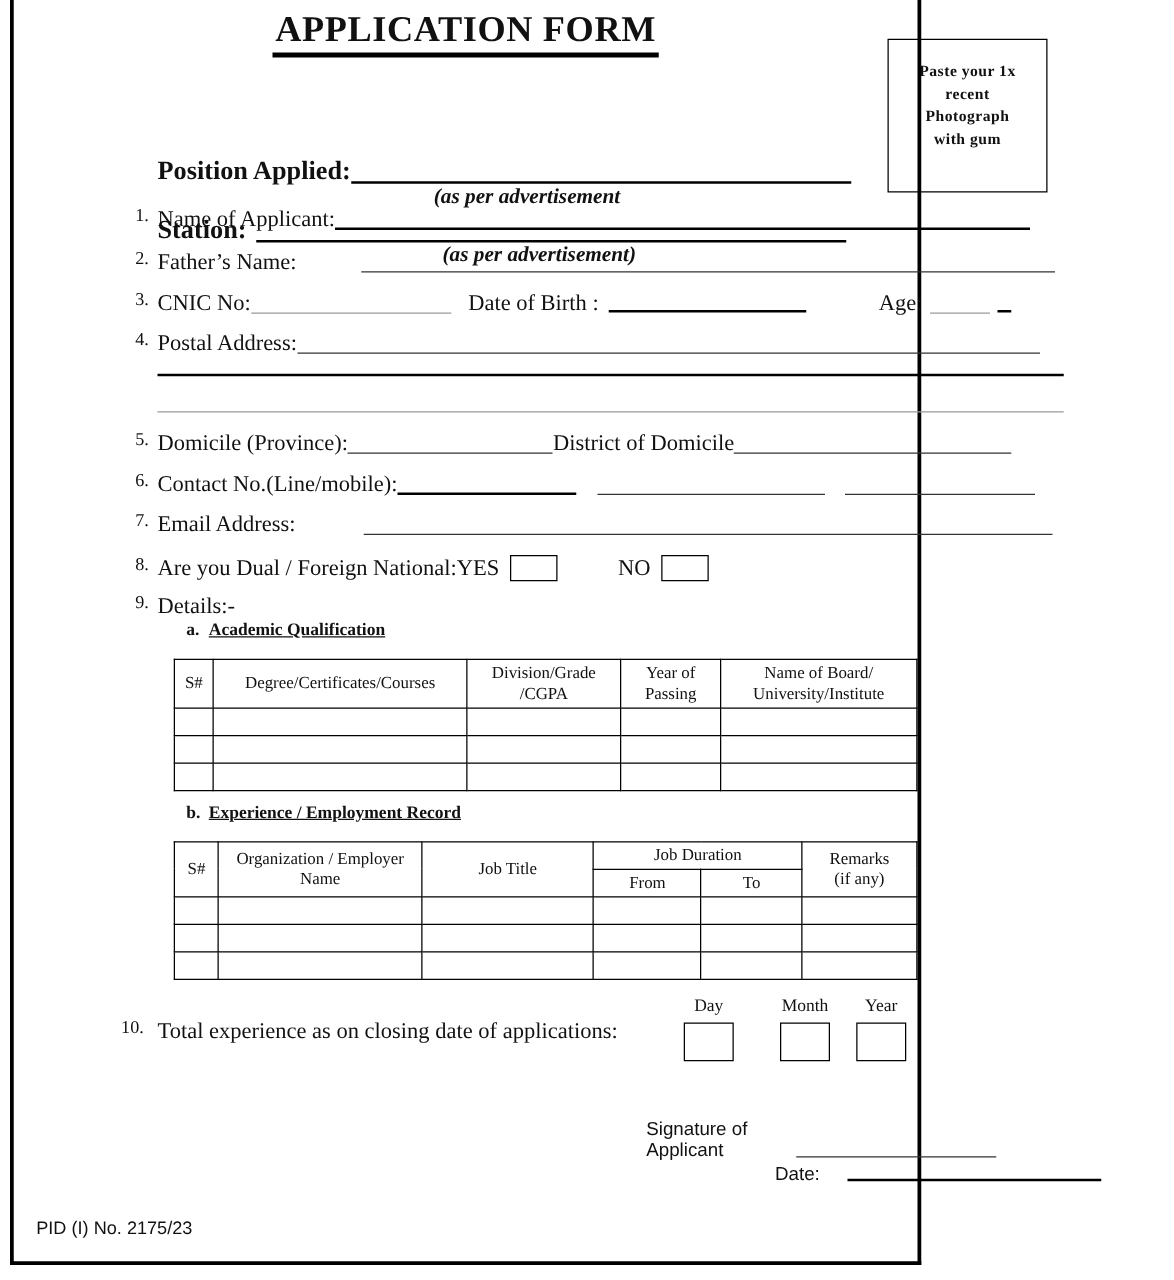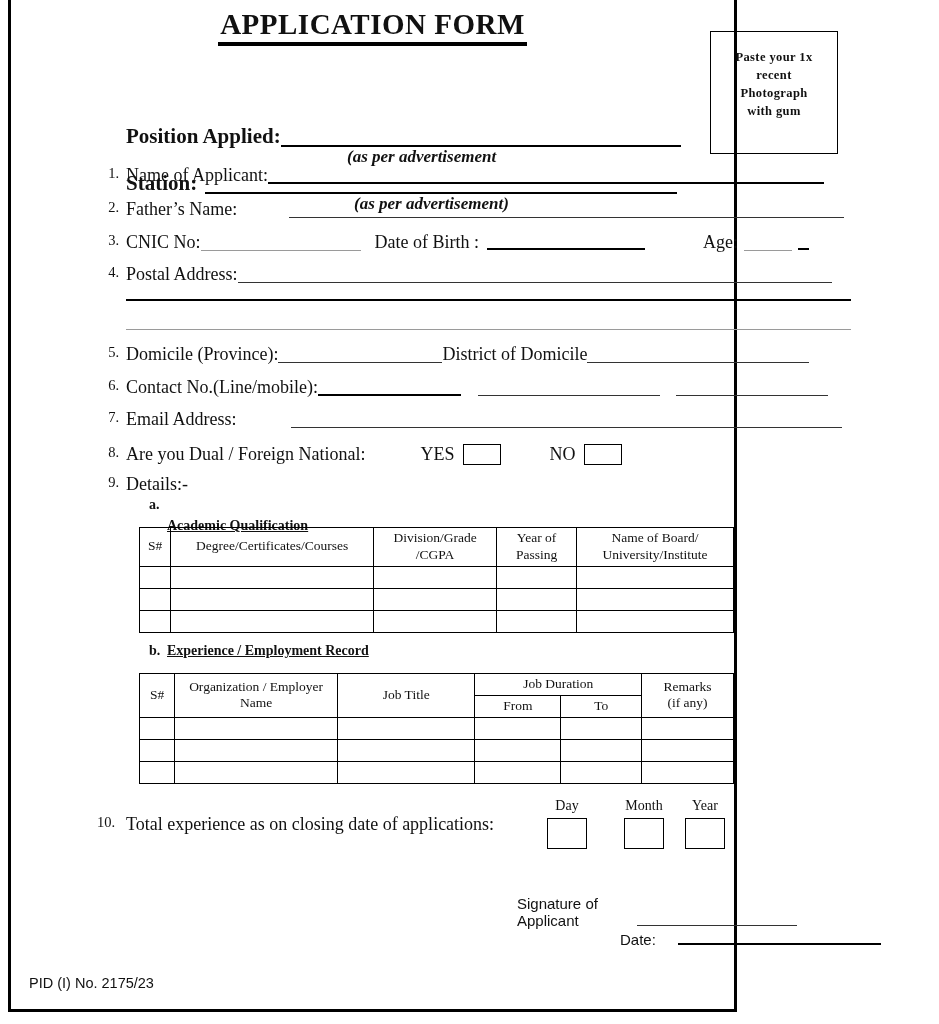--- a/index.html
+++ b/index.html
@@ -181,33 +181,33 @@
 
   <div class="num" style="left:82px;top:409px;">7.</div>
   <div class="item" style="left:115px;top:409px;">
     <span class="lbl">Email Address:</span>
     <span class="rule-thin" style="width:551px;margin-bottom:2px;margin-left:54px;"></span>
   </div>
 
   <div class="num" style="left:82px;top:444px;">8.</div>
   <div class="item" style="left:115px;top:444px;align-items:center;">
     <span class="lbl">Are you Dual / Foreign National:</span>
-    <span class="lbl" style="margin-left:55px;">YES</span>
+    <span class="lbl" style="">YES</span>
     <span class="chk" style="margin-left:9px;"></span>
     <span class="lbl" style="margin-left:48px;">NO</span>
     <span class="chk" style="margin-left:9px;"></span>
   </div>
 
   <div class="num" style="left:82px;top:474px;">9.</div>
   <div class="item" style="left:115px;top:474px;">
     <span class="lbl">Details:-</span>
   </div>
 
   <div class="sub-letter" style="left:138px;top:497px;">a.</div>
-  <div class="sub-head" style="left:156px;top:518px;">Academic Qualification</div>
+  <div class="sub-head" style="left:156px;top:497px;">Academic Qualification</div>
 
   <table class="grid" style="left:128px;top:527px;">
     <thead>
       <tr>
         <th style="width:36px;">
           <div>S#</div>
         </th>
         <th style="width:247px;">
           <div>Degree/Certificates/Courses</div>
         </th>

